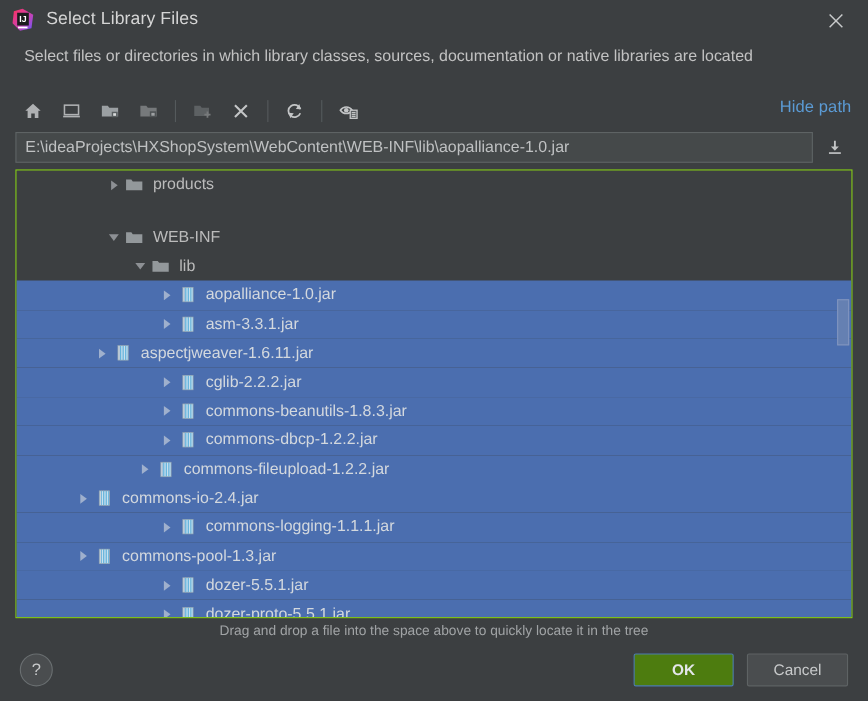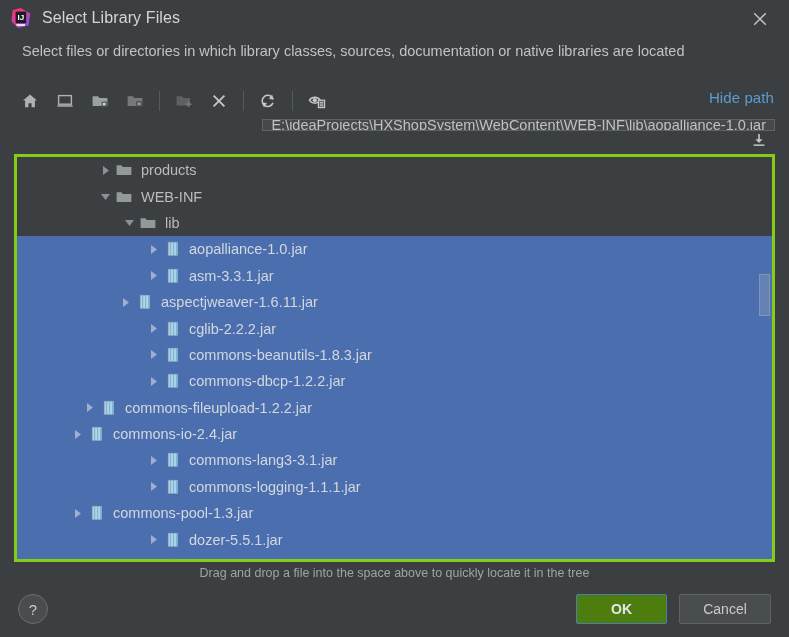--- a/index.html
+++ b/index.html
@@ -66,21 +66,21 @@
   #hide-path {
     position: absolute; right: 1px; top: 6px;
     font-size: 15px; color: #5b9bd5; cursor: default;
     letter-spacing: .1px;
   }
 
   
   #path-row {
     position: absolute; left: 14px; top: 119px;
     width: 761px; height: 30px;
-    display: flex; align-items: flex-end; flex-direction: column;
+    display: flex; align-items: center;
   }
   #path-field {
     flex: 1 1 auto;
     background: #45494a;
     border: 1px solid #5e6364;
     display: flex; align-items: center;
     padding: 0 8px;
     overflow: hidden;
   }
   #path-value {
@@ -91,21 +91,21 @@
     width: 32px;
     display: flex; align-items: center; justify-content: center;
     margin-left: 4px; cursor: default;
   }
 
   
   #tree-panel {
     position: absolute; left: 14px; top: 154px;
     width: 761px; height: 408px;
     background: #3c3f41;
-    border: 3px solid #84cc16;
+    border: 1px solid #84cc16;
     overflow: hidden;
   }
   #tree-inner {
     position: relative;
     width: 100%; height: 100%;
   }
   .tree-row {
     position: relative;
     height: 26.4px;
     display: flex; align-items: center;
@@ -299,21 +299,21 @@
               <path d="M3 1 L9 5.5 L3 10 Z" fill="#8d9094"></path>
             </svg>
           </span>
           <span class="ficon">
             <svg width="16" height="14" viewBox="0 0 16 14">
               <path d="M0.6 2.2 L5.4 2.2 L6.7 3.9 L15.4 3.9 L15.4 12 L0.6 12 Z" fill="#93989b"></path>
             </svg>
           </span>
           <span class="tlabel">products</span>
         </div>
-        <div class="tree-row" style="padding-left: 80px;">
+        <div class="tree-row" style="padding-left: 80px; margin-top: 21px;">
           <span class="twisty">
             <svg width="11" height="11" viewBox="0 0 11 11">
               <path d="M1 3 L10 3 L5.5 9 Z" fill="#8d9094"></path>
             </svg>
           </span>
           <span class="ficon">
             <svg width="16" height="14" viewBox="0 0 16 14">
               <path d="M0.6 2.2 L5.4 2.2 L6.7 3.9 L15.4 3.9 L15.4 12 L0.6 12 Z" fill="#93989b"></path>
             </svg>
           </span>
@@ -365,21 +365,21 @@
               <rect x="4.1" y="1.2" width="0.75" height="13.2" fill="#4aa8d8"></rect>
               <rect x="5.6" y="1.2" width="0.75" height="13.2" fill="#4aa8d8"></rect>
               <rect x="7.1" y="1.2" width="0.75" height="13.2" fill="#4aa8d8"></rect>
               <rect x="8.6" y="1.2" width="0.75" height="13.2" fill="#4aa8d8"></rect>
               <rect x="10.1" y="1.2" width="0.75" height="13.2" fill="#4aa8d8"></rect>
               <rect x="2.2" y="1.2" width="9.4" height="13.2" fill="none" stroke="#8fa2b0" stroke-width="0.6"></rect>
             </svg>
           </span>
           <span class="tlabel">asm-3.3.1.jar</span>
         </div>
-        <div class="tree-row sel" style="padding-left: 100px;">
+        <div class="tree-row sel" style="padding-left: 69px;">
           <span class="twisty">
             <svg width="11" height="11" viewBox="0 0 11 11">
               <path d="M3 1 L9 5.5 L3 10 Z" fill="#9fb0cd"></path>
             </svg>
           </span>
           <span class="ficon">
             <svg width="13" height="16" viewBox="0 0 13 16">
               <rect x="2.2" y="1.2" width="1.7" height="13.2" fill="#c6d2dc"></rect>
               <rect x="3.9" y="1.2" width="7.6" height="13.2" fill="#e4ecf2"></rect>
               <rect x="4.1" y="1.2" width="0.75" height="13.2" fill="#4aa8d8"></rect>
@@ -445,21 +445,21 @@
               <rect x="4.1" y="1.2" width="0.75" height="13.2" fill="#4aa8d8"></rect>
               <rect x="5.6" y="1.2" width="0.75" height="13.2" fill="#4aa8d8"></rect>
               <rect x="7.1" y="1.2" width="0.75" height="13.2" fill="#4aa8d8"></rect>
               <rect x="8.6" y="1.2" width="0.75" height="13.2" fill="#4aa8d8"></rect>
               <rect x="10.1" y="1.2" width="0.75" height="13.2" fill="#4aa8d8"></rect>
               <rect x="2.2" y="1.2" width="9.4" height="13.2" fill="none" stroke="#8fa2b0" stroke-width="0.6"></rect>
             </svg>
           </span>
           <span class="tlabel">commons-dbcp-1.2.2.jar</span>
         </div>
-        <div class="tree-row sel" style="padding-left: 64px;">
+        <div class="tree-row sel" style="padding-left: 108px;">
           <span class="twisty">
             <svg width="11" height="11" viewBox="0 0 11 11">
               <path d="M3 1 L9 5.5 L3 10 Z" fill="#9fb0cd"></path>
             </svg>
           </span>
           <span class="ficon">
             <svg width="13" height="16" viewBox="0 0 13 16">
               <rect x="2.2" y="1.2" width="1.7" height="13.2" fill="#c6d2dc"></rect>
               <rect x="3.9" y="1.2" width="7.6" height="13.2" fill="#e4ecf2"></rect>
               <rect x="4.1" y="1.2" width="0.75" height="13.2" fill="#4aa8d8"></rect>
@@ -484,40 +484,20 @@
               <rect x="3.9" y="1.2" width="7.6" height="13.2" fill="#e4ecf2"></rect>
               <rect x="4.1" y="1.2" width="0.75" height="13.2" fill="#4aa8d8"></rect>
               <rect x="5.6" y="1.2" width="0.75" height="13.2" fill="#4aa8d8"></rect>
               <rect x="7.1" y="1.2" width="0.75" height="13.2" fill="#4aa8d8"></rect>
               <rect x="8.6" y="1.2" width="0.75" height="13.2" fill="#4aa8d8"></rect>
               <rect x="10.1" y="1.2" width="0.75" height="13.2" fill="#4aa8d8"></rect>
               <rect x="2.2" y="1.2" width="9.4" height="13.2" fill="none" stroke="#8fa2b0" stroke-width="0.6"></rect>
             </svg>
           </span>
           <span class="tlabel">commons-io-2.4.jar</span>
-        </div>
-        <div class="tree-row sel" style="padding-left: 128px;">
-          <span class="twisty">
-            <svg width="11" height="11" viewBox="0 0 11 11">
-              <path d="M3 1 L9 5.5 L3 10 Z" fill="#9fb0cd"></path>
-            </svg>
-          </span>
-          <span class="ficon">
-            <svg width="13" height="16" viewBox="0 0 13 16">
-              <rect x="2.2" y="1.2" width="1.7" height="13.2" fill="#c6d2dc"></rect>
-              <rect x="3.9" y="1.2" width="7.6" height="13.2" fill="#e4ecf2"></rect>
-              <rect x="4.1" y="1.2" width="0.75" height="13.2" fill="#4aa8d8"></rect>
-              <rect x="5.6" y="1.2" width="0.75" height="13.2" fill="#4aa8d8"></rect>
-              <rect x="7.1" y="1.2" width="0.75" height="13.2" fill="#4aa8d8"></rect>
-              <rect x="8.6" y="1.2" width="0.75" height="13.2" fill="#4aa8d8"></rect>
-              <rect x="10.1" y="1.2" width="0.75" height="13.2" fill="#4aa8d8"></rect>
-              <rect x="2.2" y="1.2" width="9.4" height="13.2" fill="none" stroke="#8fa2b0" stroke-width="0.6"></rect>
-            </svg>
-          </span>
-          <span class="tlabel">commons-lang3-3.1.jar</span>
         </div>
         <div class="tree-row sel" style="padding-left: 128px;">
           <span class="twisty">
             <svg width="11" height="11" viewBox="0 0 11 11">
               <path d="M3 1 L9 5.5 L3 10 Z" fill="#9fb0cd"></path>
             </svg>
           </span>
           <span class="ficon">
             <svg width="13" height="16" viewBox="0 0 13 16">
               <rect x="2.2" y="1.2" width="1.7" height="13.2" fill="#c6d2dc"></rect>

